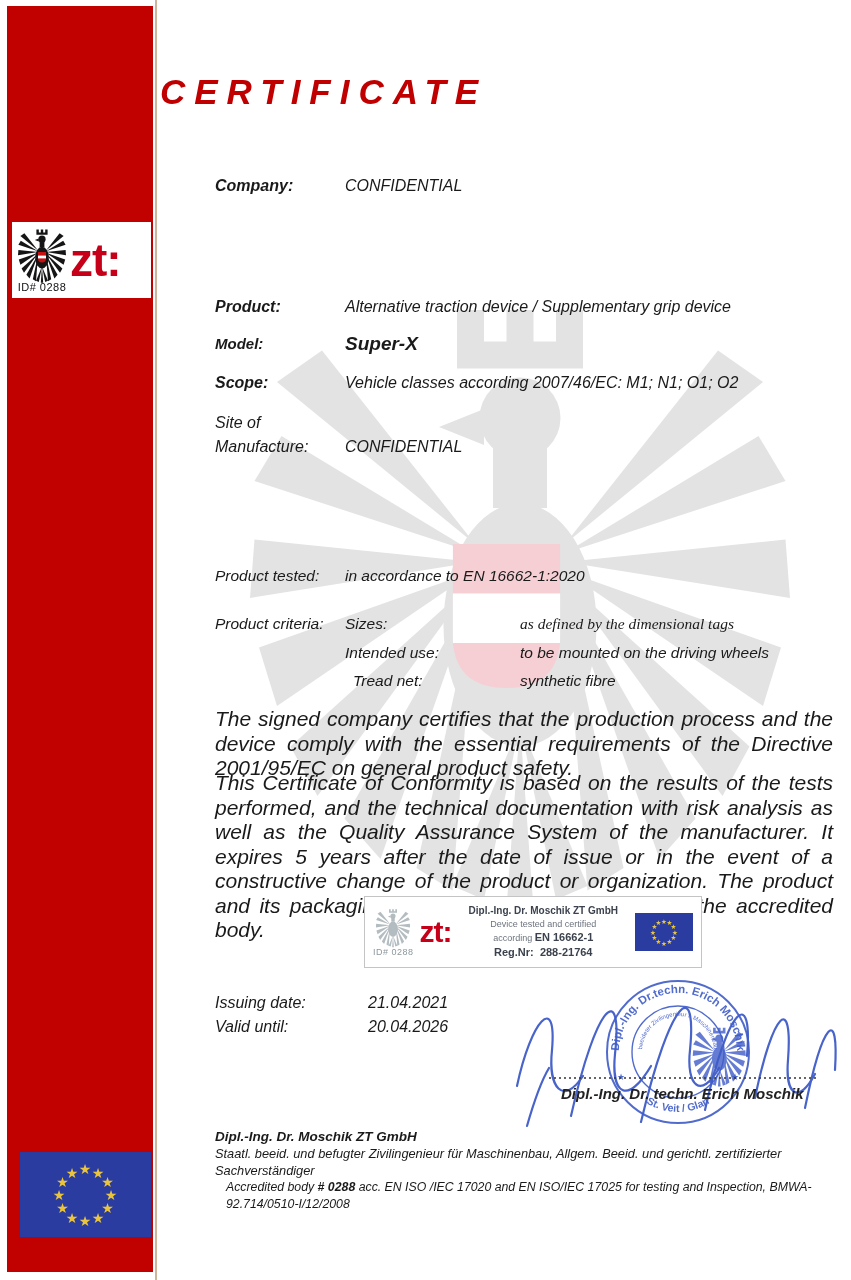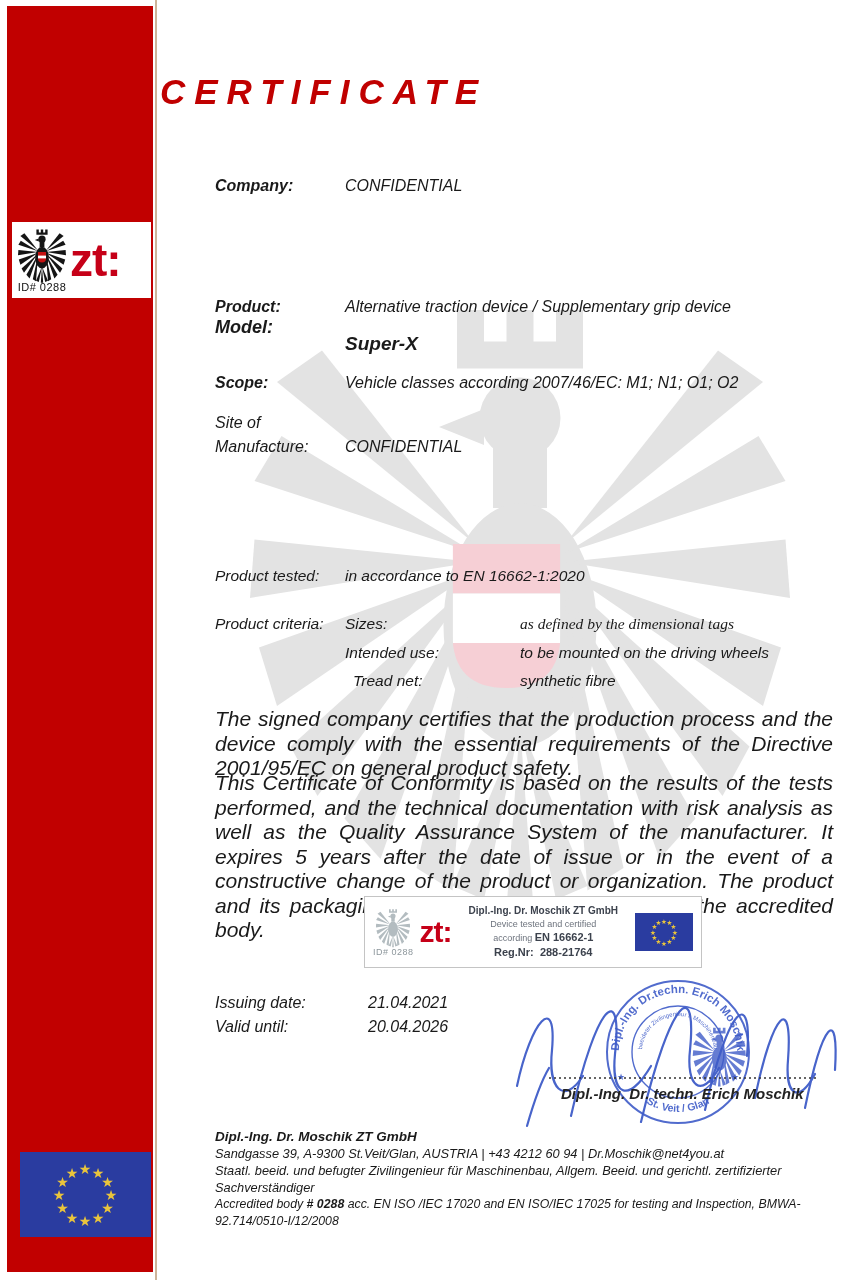--- a/index.html
+++ b/index.html
@@ -27,21 +27,21 @@
   .badge-text{flex:1;text-align:center;line-height:1.35;color:#474c55;}
   .bt1{font-size:10px;font-weight:bold;color:#3c424d;}
   .bt2{font-size:9px;color:#6d737d;}
   .bt3{font-size:9px;color:#6d737d;}
   .bt3 b{font-size:11px;color:#3c424d;}
   .bt4{font-size:11px;font-weight:bold;color:#3c424d;}
   .dates{font-size:16px;line-height:24px;}
   .footer{left:215px;top:1128px;width:634px;line-height:17px;}
   .f1{font-size:13.5px;font-weight:bold;}
   .f2{font-size:12.8px;}
-  .f4{font-size:12.3px;}
+  .f4{font-size:12.3px;margin-left:11px;}
   .wm{pointer-events:none;}
 </style>
 </head>
 <body>
 
 <div class="page">
 
   <svg width="0" height="0" style="position:absolute" aria-hidden="true">
     <defs>
       <symbol id="eagle" viewBox="0 0 120 140">
@@ -99,21 +99,21 @@
   </div>
 
   <div class="abs title">CERTIFICATE</div>
 
   <div class="abs row-label" style="left:215px;top:177px;">Company:</div>
   <div class="abs row-value" style="left:345px;top:177px;">CONFIDENTIAL</div>
 
   <div class="abs row-label" style="left:215px;top:298px;">Product:</div>
   <div class="abs row-value" style="left:345px;top:298px;">Alternative traction device / Supplementary grip device</div>
 
-  <div class="abs row-label" style="left:215px;top:317px;font-size:18px;text-align:center;">Model:</div>
+  <div class="abs row-label" style="left:215px;top:335px;font-size:15px;text-align:center;">Model:</div>
   <div class="abs row-value" style="left:345px;top:333px;font-size:19px;font-weight:bold;">Super-X</div>
 
   <div class="abs row-label" style="left:215px;top:374px;">Scope:</div>
   <div class="abs row-value" style="left:345px;top:374px;">Vehicle classes according 2007/46/EC: M1; N1; O1; O2</div>
 
   <div class="abs row-value" style="left:215px;top:414px;">Site of</div>
   <div class="abs row-value" style="left:215px;top:438px;">Manufacture:</div>
   <div class="abs row-value" style="left:345px;top:438px;">CONFIDENTIAL</div>
 
   <div class="abs row-value" style="left:215px;top:567px;font-size:15.5px;">Product tested:</div>
@@ -196,21 +196,20 @@
       <path d="M250,140 C268,52 288,36 283,102 C280,138 294,146 310,116"></path>
       <path d="M300,150 C318,62 334,48 330,112"></path>
       <path d="M22,168 C30,140 38,120 44,110"></path>
     </g>
     <line x1="44" y1="120" x2="312" y2="120" stroke="#333" stroke-width="1.6" stroke-dasharray="2 3"></line>
     <text x="56" y="141" font-size="15" font-style="italic" font-weight="600" fill="#222">Dipl.-Ing.  Dr. techn. Erich Moschik</text>
   </svg>
 
   <div class="abs footer">
     <div class="f1">Dipl.-Ing. Dr. Moschik ZT GmbH</div>
-    <div class="f2">Sandgasse 39, A-9300 St.Veit/Glan, AUSTRIA | +43 4212 60 94 | Dr.Moschik@net4you.at</div>
     <div class="f2">Staatl. beeid. und befugter Zivilingenieur für Maschinenbau, Allgem. Beeid. und gerichtl. zertifizierter Sachverständiger</div>
     <div class="f4"><span>Accredited body </span><b># 0288</b><span>  acc. EN ISO /IEC 17020 and EN ISO/IEC 17025 for testing and Inspection, BMWA-92.714/0510-I/12/2008</span></div>
   </div>
 
   <svg class="abs" style="left:20px;top:1152px;" width="131" height="85" viewBox="0 0 131 85">
     <rect x="0" y="0" width="131" height="85" fill="#2a3ca0"></rect>
     <g fill="#e9c43c" font-size="14" font-style="normal" text-anchor="middle">
       <text x="65" y="22">★</text>
         <text x="78" y="25.5">★</text>
         <text x="87.5" y="35">★</text>

